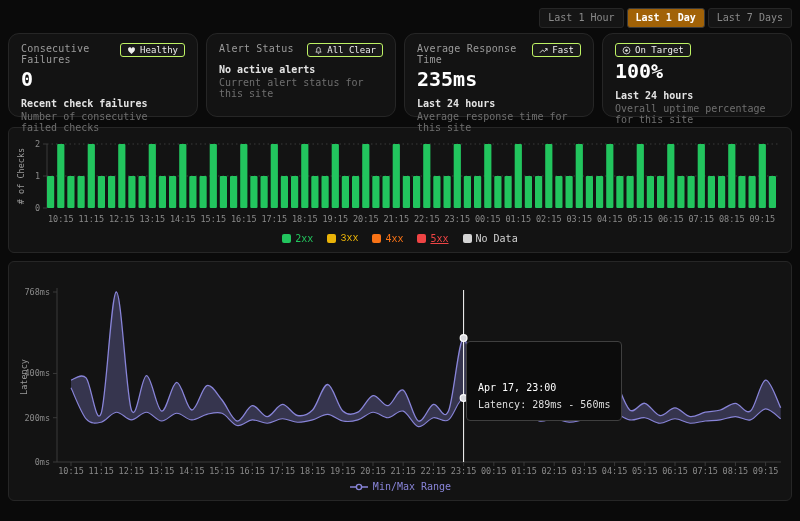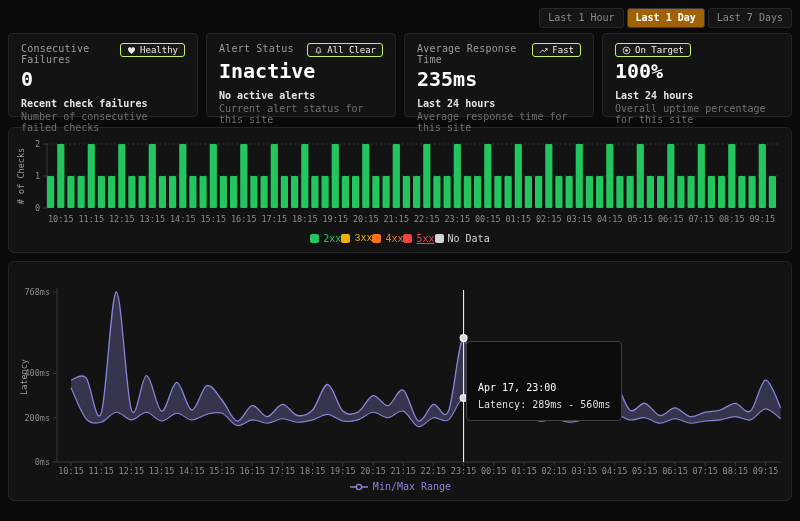--- a/index.html
+++ b/index.html
@@ -4,35 +4,35 @@
 <style>
   html,body{margin:0;padding:0;background:#0a0a0a;width:800px;height:521px;overflow:hidden;
     font-family:"DejaVu Sans Mono",monospace;color:#e5e5e5;-webkit-font-smoothing:antialiased;}
   .topbar{display:flex;justify-content:flex-end;align-items:center;padding:8px 8px 5px;}
   .range-group{display:flex;gap:3px;}
   .range-btn{font-family:"DejaVu Sans Mono",monospace;font-size:10px;padding:3px 8px;border-radius:3px;
     background:#151515;border:1px solid #262626;color:#8a8a8a;cursor:pointer;line-height:1.2;}
   .range-btn.selected{background:#a16207;color:#ffffff;font-weight:bold;border-color:#3a3a3a;}
 
   .cards{display:grid;grid-template-columns:repeat(4,1fr);gap:8px;padding:0 8px;}
-  .card{background:#131313;border:1px solid #262626;border-radius:4px;padding:9px 12px 8px;height:84px;box-sizing:border-box;}
+  .card{background:#131313;border:1px solid #262626;border-radius:11px;padding:9px 12px 8px;height:84px;box-sizing:border-box;}
   .card-head{display:flex;justify-content:space-between;align-items:flex-start;}
   .card-title{font-size:10px;color:#9b9b9b;letter-spacing:0.2px;}
   .badge{display:inline-flex;align-items:center;gap:4px;border:1px solid #bef264;background:#191919;
     border-radius:3px;padding:1px 6px;font-size:9px;color:#ededed;white-space:nowrap;}
   .badge svg{display:block;}
   .card-value{font-size:20px;font-weight:bold;color:#ffffff;margin-top:3px;line-height:1.15;}
   .card-sub{font-size:10px;font-weight:bold;color:#e3e3e3;margin-top:7px;}
   .card-desc{font-size:10px;color:#6f6f6f;margin-top:2px;}
 
   .panel{margin:8px;background:#131313;border:1px solid #262626;border-radius:6px;}
   #panel-checks{padding:10px 6px 2px;margin-top:10px;}
   #panel-latency{padding:8px 6px 2px;position:relative;}
   svg{display:block;}
-  .legend{display:flex;justify-content:center;align-items:center;gap:0;font-size:10px;padding:3px 0 6px;}
+  .legend{display:flex;justify-content:center;align-items:center;gap:14px;font-size:10px;padding:3px 0 6px;}
   .legend-item{display:flex;align-items:center;gap:4px;cursor:pointer;}
   .legend-swatch{width:9px;height:9px;border-radius:2px;display:inline-block;}
   .latency-legend{color:#8884d8;padding:1px 0 6px;}
   .tooltip{position:absolute;left:457px;top:79px;background:#0c0c0c;border:1px solid #3f3f3f;border-radius:4px;
     padding:7px 11px;font-size:10px;line-height:1.7;pointer-events:none;z-index:5;}
   .tooltip-title{color:#ffffff;margin-top:30px;}
   .tooltip-text{color:#dedede;}
 </style>
 </head>
 <body>
@@ -70,21 +70,20 @@
       <span class="badge">
         <span>
             <svg width="9" height="9" viewBox="0 0 10 10">
               <path d="M2 6.8h6L7.2 5.9C7 5.6 7 5.4 7 4.3 7 2.2 5.9 1.6 5 1.6S3 2.2 3 4.3c0 1.1 0 1.3-.2 1.6L2 6.8Z" fill="none" stroke="#ededed" stroke-width="0.9"></path>
               <path d="M4.2 8a0.9 0.9 0 0 0 1.6 0" fill="none" stroke="#ededed" stroke-width="0.9"></path>
             </svg>
           </span>
         <span>All Clear</span>
       </span>
     </div>
-    <div class="card-value">Inactive</div>
     <div class="card-sub">No active alerts</div>
     <div class="card-desc">Current alert status for this site</div>
   </div>
 
   <div class="card">
     <div class="card-head">
       <span class="card-title">Average Response Time</span>
       <span class="badge">
         <span>
             <svg width="9" height="9" viewBox="0 0 10 10">

